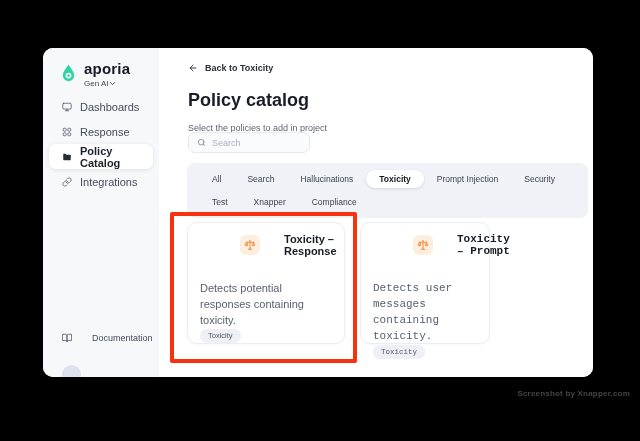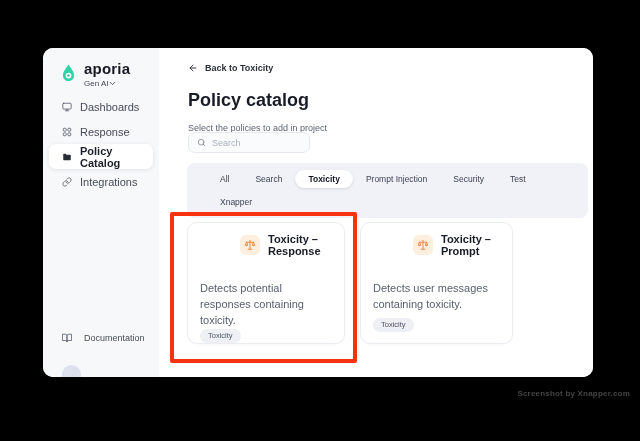--- a/index.html
+++ b/index.html
@@ -33,21 +33,21 @@
     border-radius:7px; color:#454b59; font-size:11px; font-weight:500; cursor:pointer;
   }
   .nav-item svg { width:10px; height:10px; flex:0 0 auto; color:#4a5160; }
   .nav-item.active {
     background:#fff; color:#1c202b; font-weight:700;
     box-shadow:0 1px 4px rgba(20,25,40,.10);
   }
   .nav-item.active svg { color:#262b36; }
   .doc-row {
     position:absolute; left:6px; right:6px; top:282px;
-    display:flex; align-items:center; gap:12px; height:16px; padding-left:13px;
+    display:flex; align-items:center; gap:20px; height:16px; padding-left:13px;
     color:#454b59; font-size:9px; font-weight:500; cursor:pointer;
   }
   .doc-row svg { width:10px; height:10px; color:#4a5160; }
   .avatar-partial {
     position:absolute; left:19px; top:317px; width:19px; height:19px;
     border-radius:50%; background:#dde1ee;
   }
   
   .main { position:absolute; left:116px; top:0; right:0; bottom:0; background:#fff; border-radius:0 10px 10px 0; }
   .back-link {
@@ -65,36 +65,36 @@
   .search-box svg { width:9px; height:9px; color:#7a8090; flex:0 0 auto; }
   .search-box input {
     border:none; outline:none; background:transparent; width:100%;
     font-size:9px; color:#3c4250; font-family:"Liberation Sans", sans-serif;
   }
   .search-box input::placeholder { color:#aab0bf; }
   .tabs {
     position:absolute; left:28px; right:5px; top:115px;
     background:#f1f2f7; border-radius:8px;
     display:flex; flex-wrap:wrap; align-items:center;
-    padding:7px 20px; row-gap:5px;
+    padding:7px 12px; row-gap:5px;
   }
   .tab {
     font-size:8.5px; color:#3c4353; padding:4px 13px; line-height:10px;
     border-radius:11px; cursor:pointer; white-space:nowrap;
   }
   .tab.active { background:#fff; color:#14161f; font-weight:700; box-shadow:0 1px 3px rgba(20,25,40,.12); }
   .cards { position:absolute; left:28px; top:174px; display:flex; gap:15px; }
   .policy-card {
     width:158px; height:122px; background:#fff;
     border:1px solid #ebedf2; border-radius:10px;
     padding:10px 12px 11px 12px; display:flex; flex-direction:column; cursor:pointer;
     box-shadow:0 1px 2px rgba(20,25,40,.03);
   }
-  .policy-card.second { width:153px; }
-  .card-head { display:flex; align-items:center; gap:8px;padding-left:40px; }
+  .policy-card.second { width:130px;font-family:Liberation Mono, monospace; }
+  .card-head { display:flex; align-items:center; gap:24px;padding-left:40px; }
   .card-icon {
     width:20px; height:20px; border-radius:6px; background:#fdeedd;
     display:flex; align-items:center; justify-content:center; flex:0 0 auto;
   }
   .card-icon svg { width:12px; height:12px; }
   .card-title { font-size:11px; font-weight:700; color:#181c27; }
   .card-desc { margin-top:24px; font-size:11px; line-height:1.45; color:#596070; padding-right:4px; }
   .card-tag {
     margin-top:auto; align-self:flex-start;
     background:#eef0f5; color:#4d5464; font-size:7.5px;
@@ -197,25 +197,27 @@
       <svg viewBox="0 0 24 24" fill="none" stroke="currentColor" stroke-width="2" stroke-linecap="round">
           <circle cx="11" cy="11" r="7.5"></circle>
           <line x1="20.5" y1="20.5" x2="16.3" y2="16.3"></line>
         </svg>
       <input type="text" placeholder="Search" style="">
     </div>
 
     <div class="tabs">
       <span class="tab">All</span>
       <span class="tab">Search</span>
+      <span class="tab">Hallucinations</span>
       <span class="tab active">Toxicity</span>
       <span class="tab">Prompt Injection</span>
       <span class="tab">Security</span>
       <span class="tab">Test</span>
       <span class="tab">Xnapper</span>
+      <span class="tab">Compliance</span>
     </div>
 
     <div class="cards">
 
       <div class="policy-card">
         <div class="card-head">
           <span class="card-icon">
             <svg viewBox="0 0 24 24" fill="none" stroke="#f0802f" stroke-width="1.8" stroke-linecap="round" stroke-linejoin="round">
               <circle cx="12" cy="3.4" r="1.2" fill="#f0802f" stroke="none"></circle>
               <path d="M12 4.5v15"></path>

